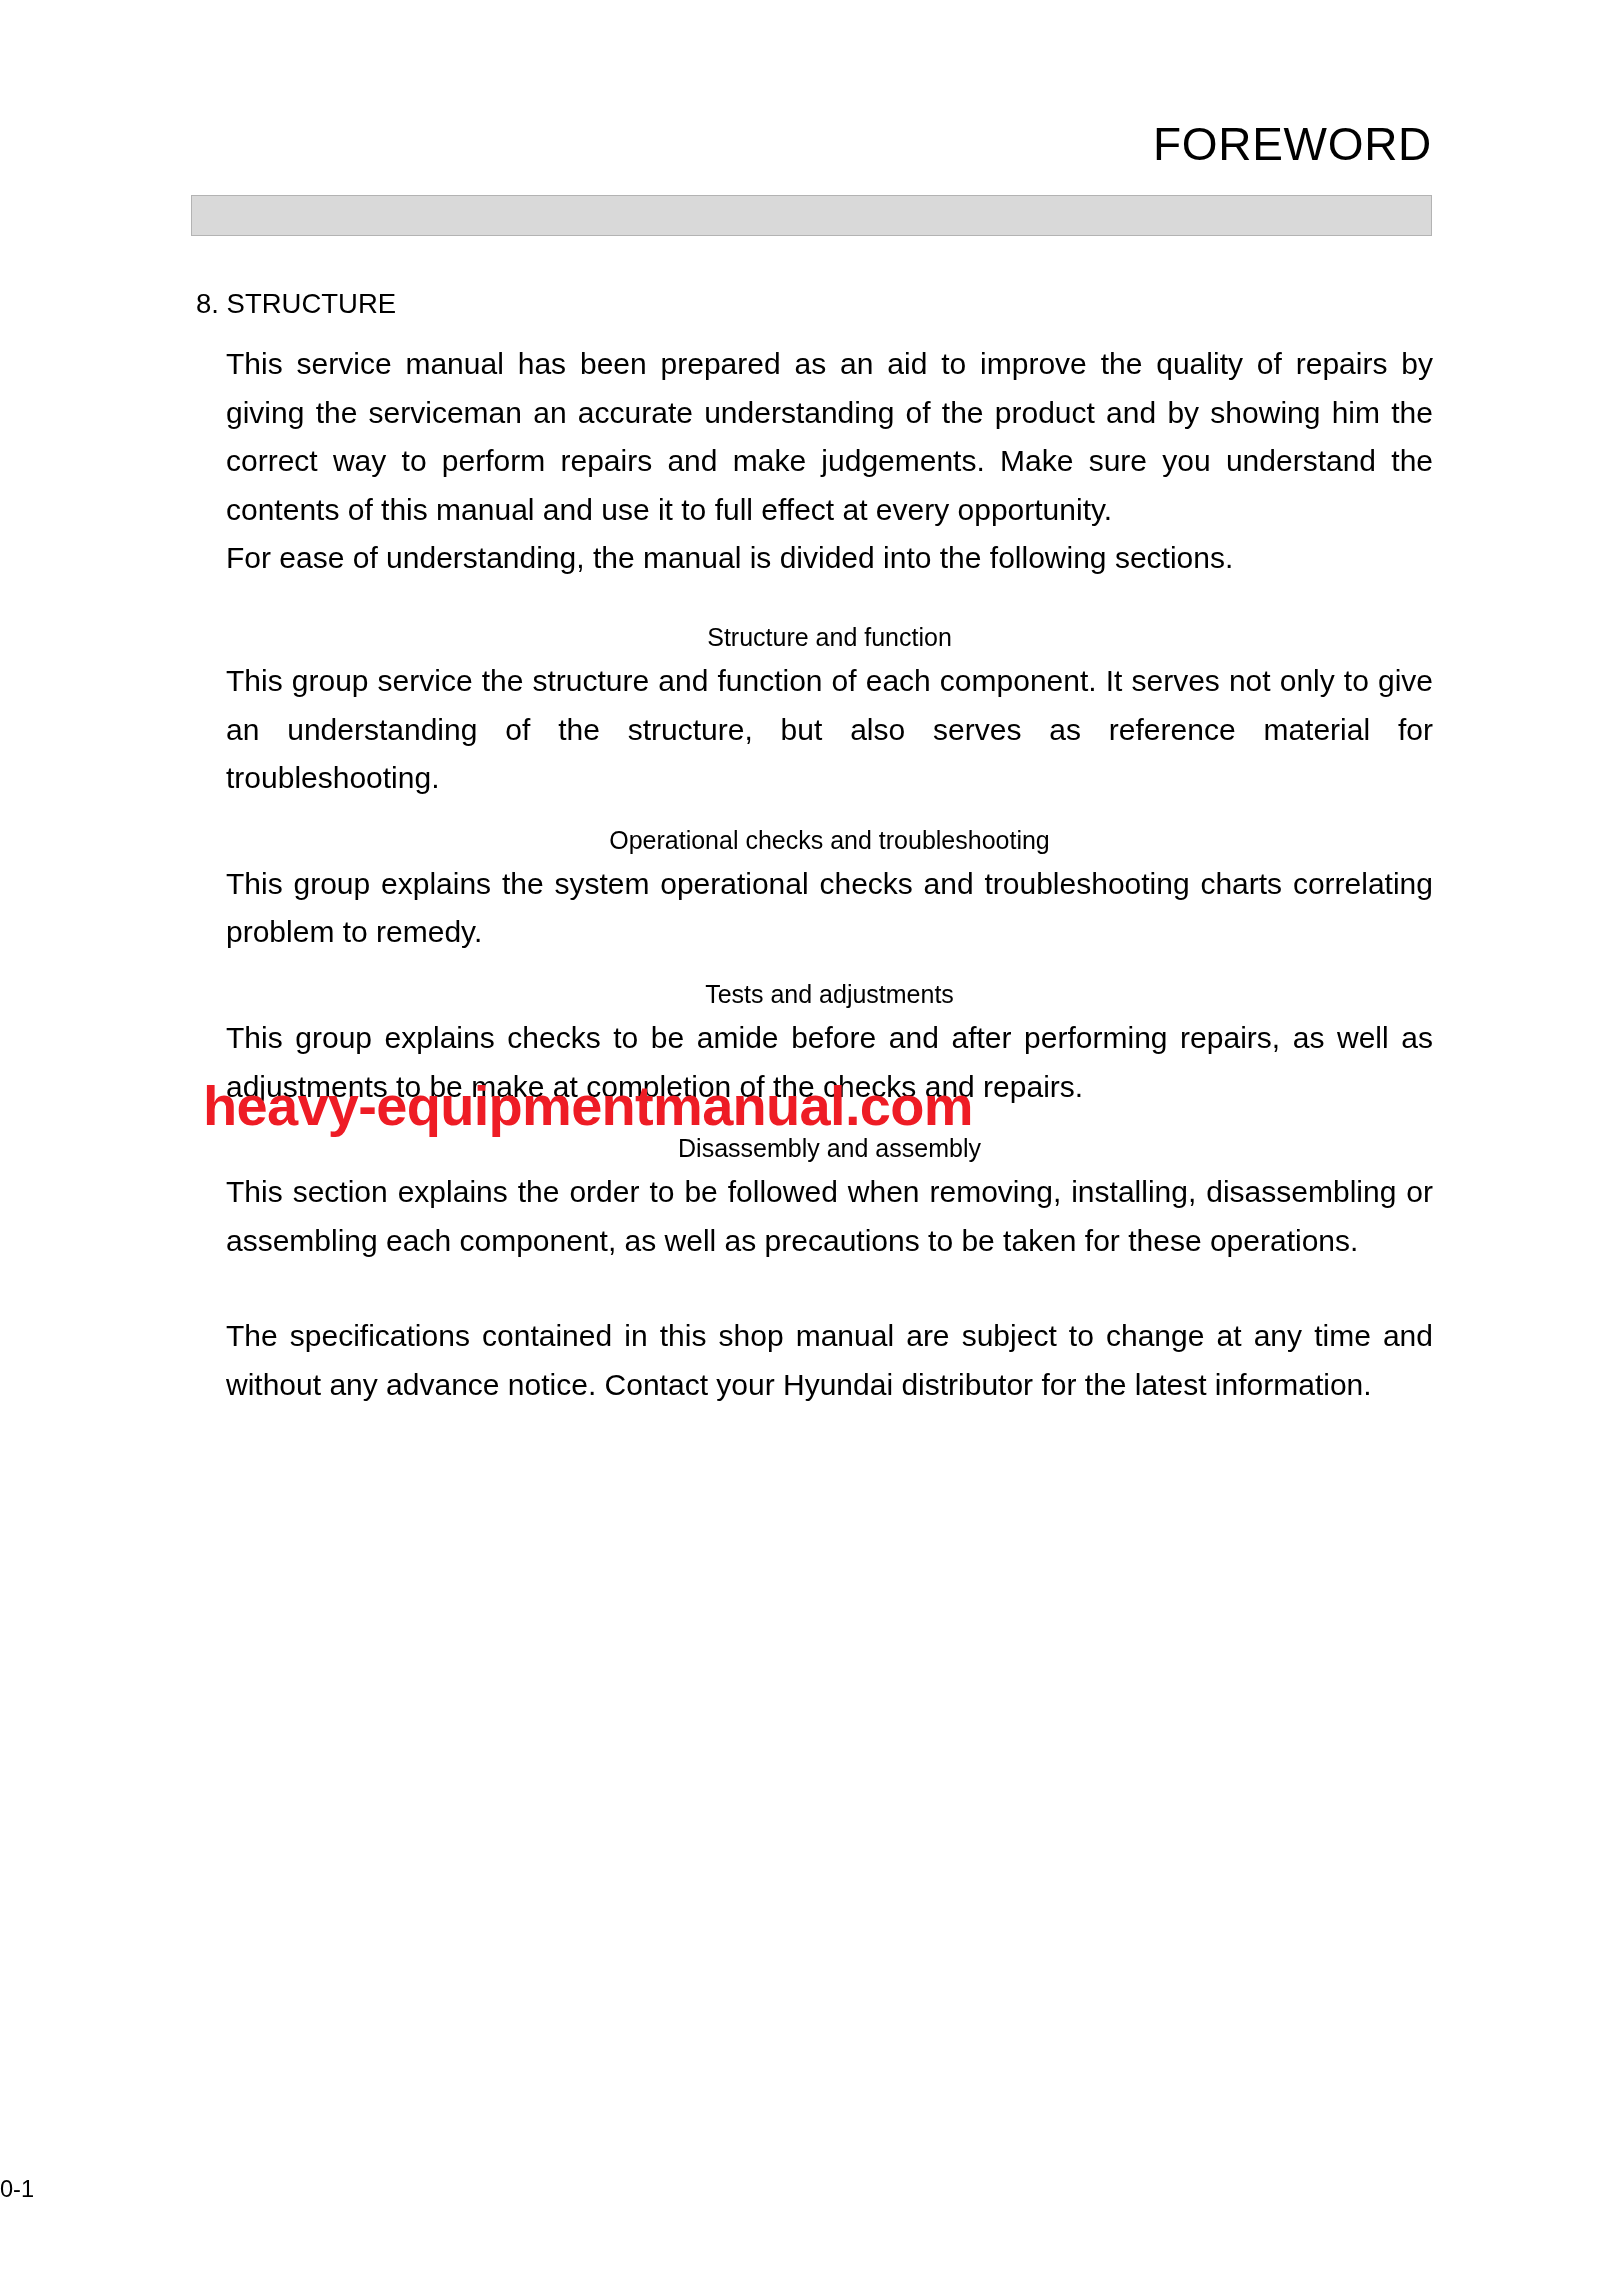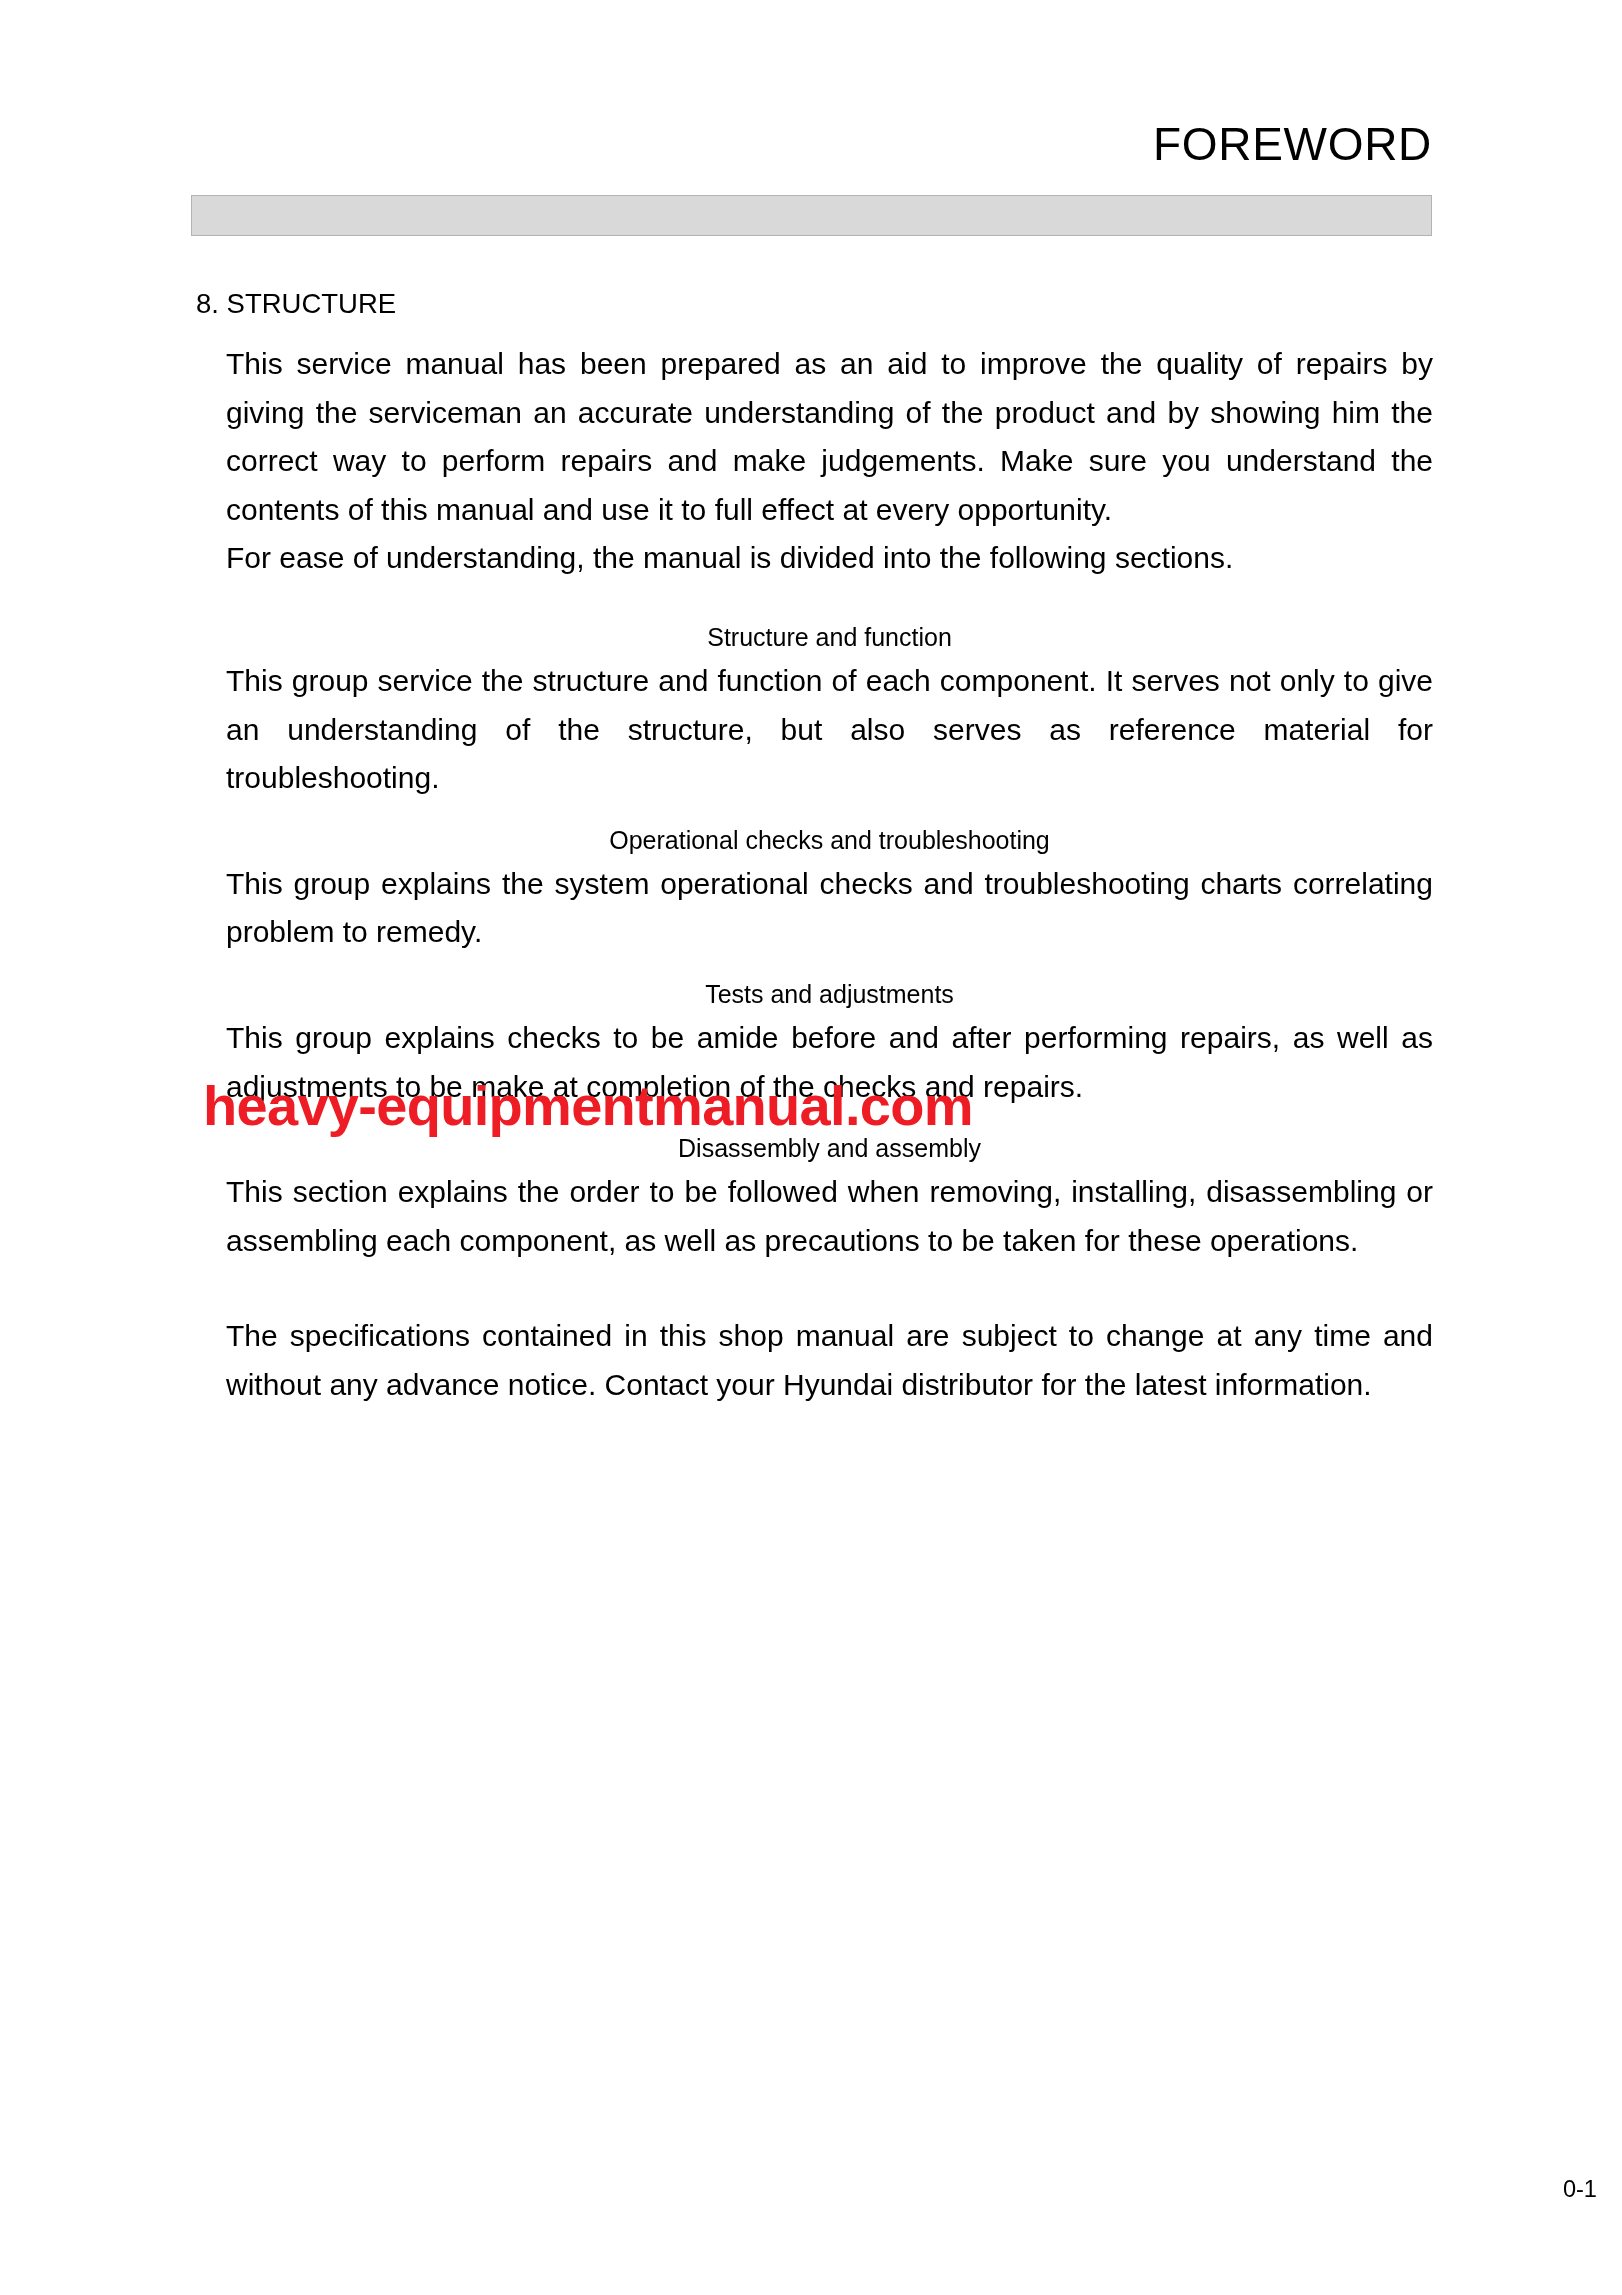--- a/index.html
+++ b/index.html
@@ -93,21 +93,21 @@
     letter-spacing: -0.7px;
     pointer-events: none;
   }
 
   
   .footer {
     position: absolute;
     left: 0;
     top: 2176px;
     width: 1597px;
-    text-align: right;
+    text-align: left;
     font-size: 23.6px;
   }
 </style>
 </head>
 <body>
 
 <div class="page">
 
   <div class="header-title">FOREWORD</div>
 

